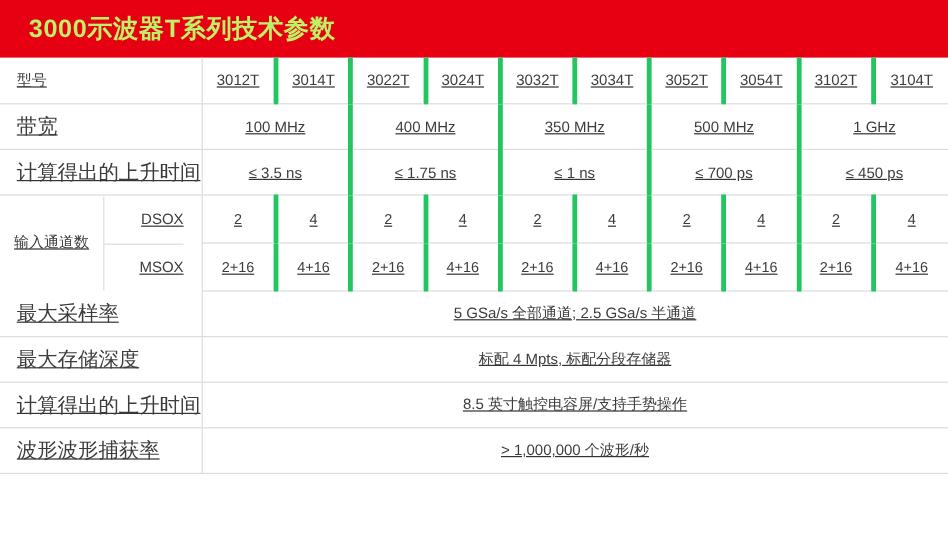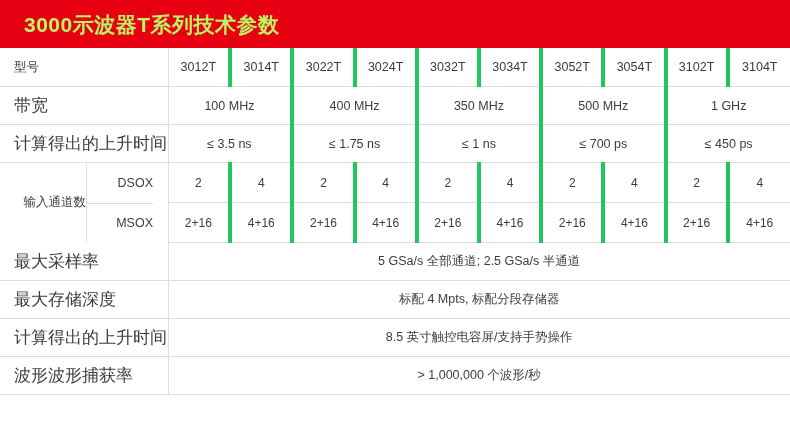--- a/index.html
+++ b/index.html
@@ -35,20 +35,21 @@
     font-weight: bold;
     letter-spacing: 0.5px;
     line-height: 1;
   }
   
   .spec-table {
     width: 626px;
     border-collapse: collapse;
     table-layout: fixed;
     font-size: 12px;
+    text-decoration: underline;
   }
   .spec-table td, .spec-table th {
     border-bottom: 1px solid #dddddd;
     padding: 0;
     vertical-align: middle;
     text-align: center;
     font-weight: normal;
     color: #3c3c3c;
   }
   .row-head {
@@ -137,21 +138,21 @@
       <td class="wide-cell vsep" colspan="2">≤ 3.5 ns</td>
       <td class="wide-cell vsep" colspan="2">≤ 1.75 ns</td>
       <td class="wide-cell vsep" colspan="2">≤ 1 ns</td>
       <td class="wide-cell vsep" colspan="2">≤ 700 ps</td>
       <td class="wide-cell" colspan="2">≤ 450 ps</td>
     </tr>
 
     <tr class="chan-row-inner">
       <td class="chan-label-cell no-bottom" rowspan="2" style="padding:0;">
         <div style="display:flex; align-items:center; height:78px;">
-          <span style="width:86px; display:inline-block;text-align:right;">输入通道数</span>
+          <span style="width:86px; display:inline-block;">输入通道数</span>
           <span style="display:inline-block; width:1px; height:78px; background:#dddddd;"></span>
           <span style="display:inline-block; width:66px; text-align:right;">
             <span style="display:block; height:39px; line-height:39px; border-bottom:1px solid #dddddd;">DSOX</span>
             <span style="display:block; height:38px; line-height:38px;">MSOX</span>
           </span>
         </div>
       </td>
       <td class="vsep">2</td>
       <td class="vsep">4</td>
       <td class="vsep">2</td>

